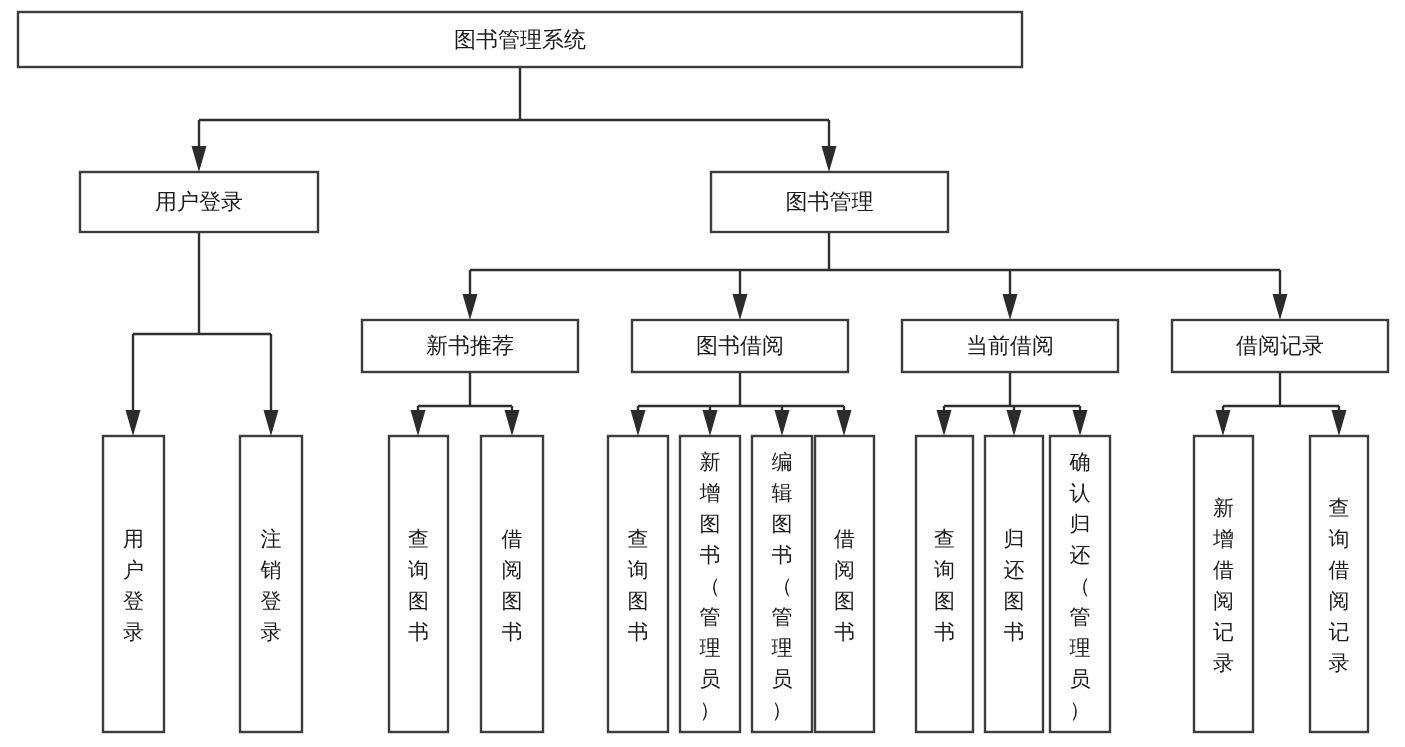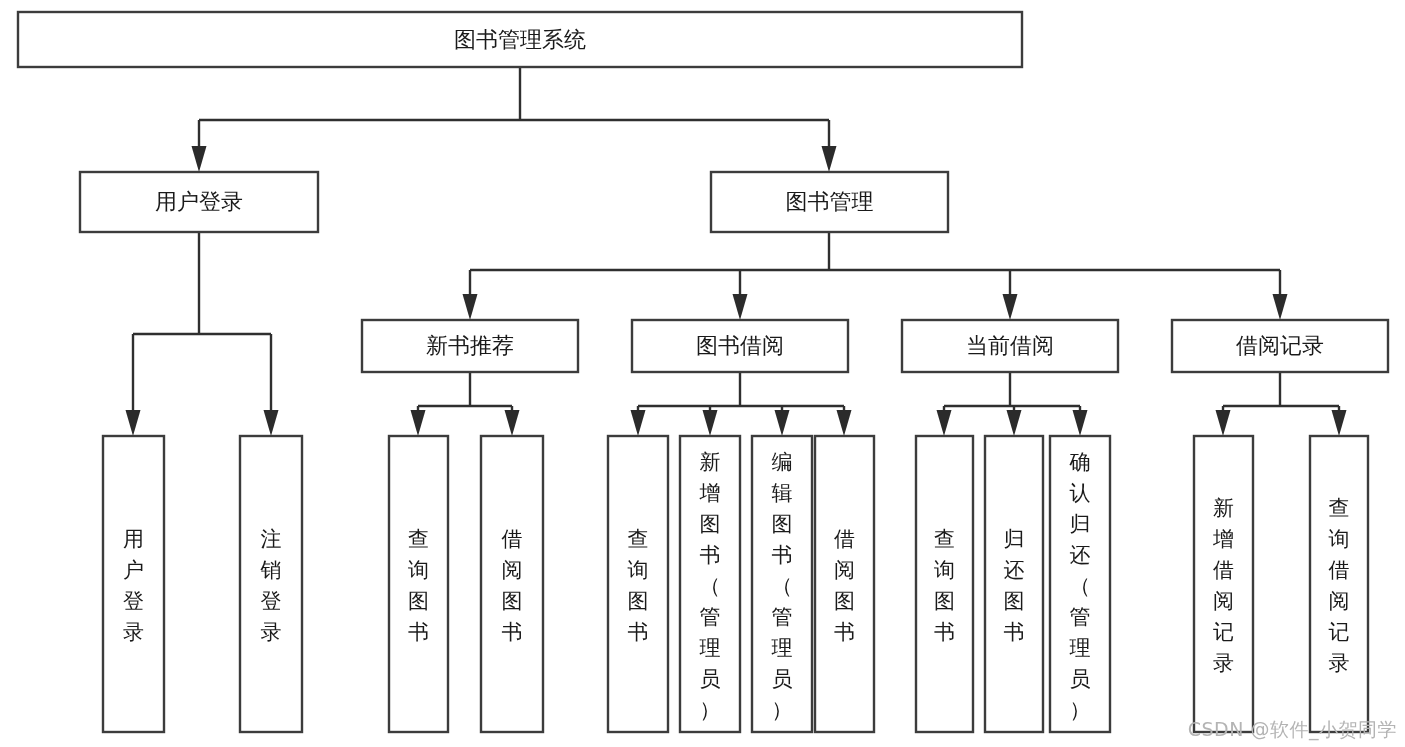--- a/index.html
+++ b/index.html
@@ -217,14 +217,13 @@
         <g>
           <rect x="1194" y="436" width="59" height="296" class="node-box"></rect>
           <text x="1223.5" class="node-label-vertical"><tspan x="1223.5" y="515.18">新</tspan><tspan x="1223.5" y="546.18">增</tspan><tspan x="1223.5" y="577.18">借</tspan><tspan x="1223.5" y="608.18">阅</tspan><tspan x="1223.5" y="639.18">记</tspan><tspan x="1223.5" y="670.18">录</tspan></text>
         </g>
         <g>
           <rect x="1310" y="436" width="58" height="296" class="node-box"></rect>
           <text x="1339" class="node-label-vertical"><tspan x="1339" y="515.18">查</tspan><tspan x="1339" y="546.18">询</tspan><tspan x="1339" y="577.18">借</tspan><tspan x="1339" y="608.18">阅</tspan><tspan x="1339" y="639.18">记</tspan><tspan x="1339" y="670.18">录</tspan></text>
         </g>
       </g>
   </svg>
-  <div class="watermark">CSDN @软件_小贺同学</div>
 </div>
 
 </body></html>

